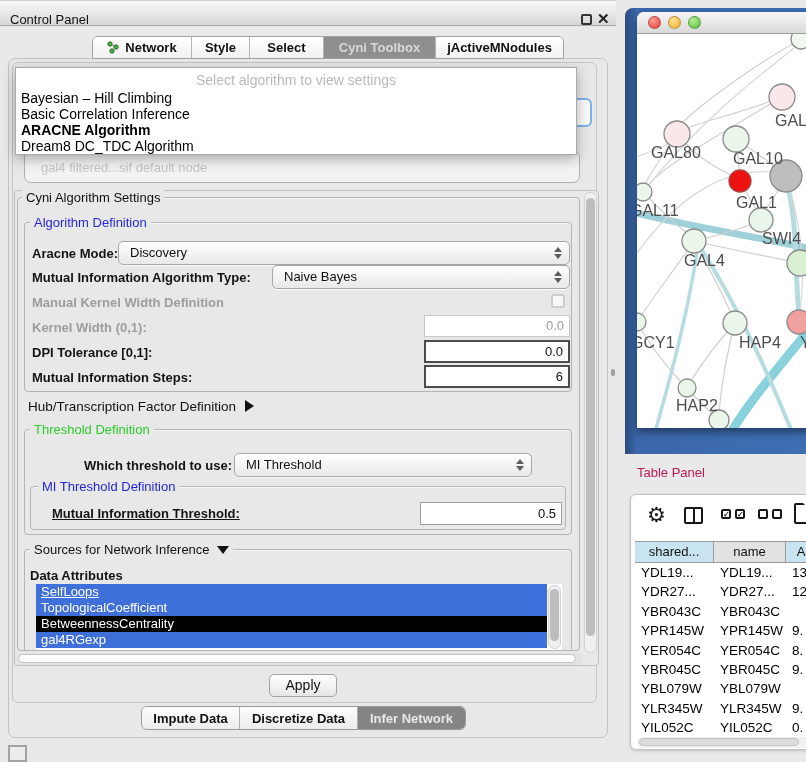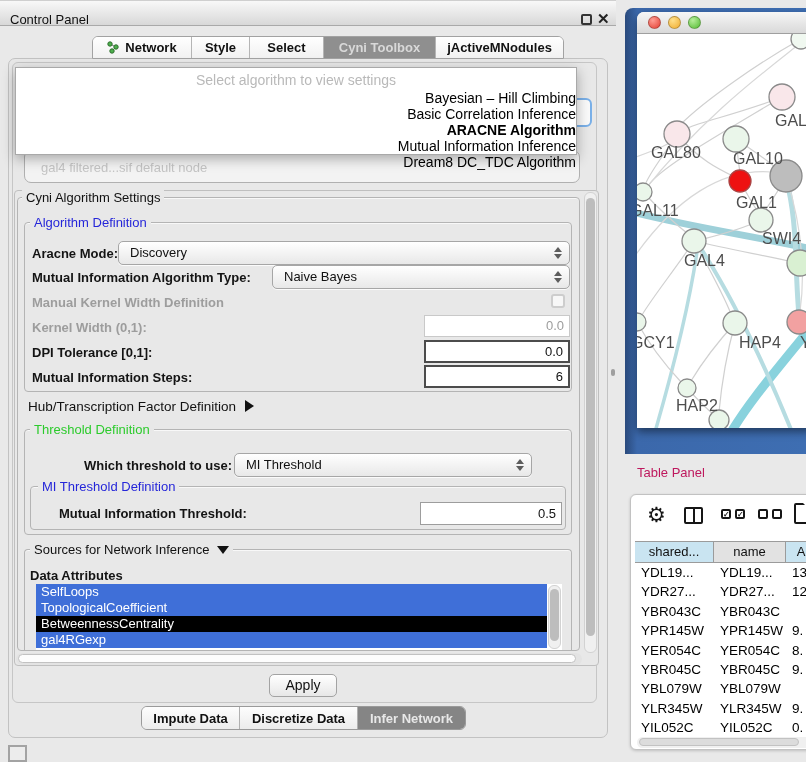--- a/index.html
+++ b/index.html
@@ -35,21 +35,21 @@
   .bg-combo { left:24px; top:150px; width:556px; height:33px; border:1px solid #b0b0b0;
     border-radius:7px; background:#f3f3f3; color:#c4c4c4; font-size:13px;
     line-height:33px; padding-left:16px; z-index:2; }
   .bg-bluering { left:568px; top:98px; width:24px; height:29px; border:2px solid #7ab0e8;
     border-radius:6px; background:#fafafa; z-index:2; }
 
   
   .dropdown { left:15px; top:67px; width:562px; height:88px; background:#fff;
     border:1px solid #a9a9a9; box-shadow:0 4px 12px rgba(0,0,0,.3); z-index:60; }
   .dd-header { text-align:center; color:#b9b9b9; font-size:14px; padding-top:4px; height:22px; }
-  .dd-item { font-size:14px; line-height:16px; padding-left:5px; color:#000; white-space:nowrap;text-align:right; }
+  .dd-item { font-size:14px; line-height:16px; padding-left:5px; color:#000; white-space:nowrap; }
   .dd-item.bold { font-weight:bold; }
 
   
   .scrollpane { left:14px; top:190px; width:585px; height:476px; border:1px solid #bfbfbf;
     border-radius:4px; background:#e8e8e8; }
   .group { position:absolute; border:1px solid #b4b4b4; border-radius:4px;
     box-shadow:inset 0 1px 0 rgba(255,255,255,.7); }
   .gtitle { position:absolute; background:#e8e8e8; padding:0 4px; font-size:13px;
     white-space:nowrap; }
   .lbl { position:absolute; font-size:13px; font-weight:bold; color:#141414; white-space:nowrap; }
@@ -174,21 +174,20 @@
 
 <div class="abs bg-combo">gal4 filtered...sif default node</div>
 <div class="abs bg-bluering"></div>
 
 <div class="abs dropdown">
   <div class="dd-header">Select algorithm to view settings</div>
   <div>
       <div class="dd-item">Bayesian – Hill Climbing</div>
       <div class="dd-item">Basic Correlation Inference</div>
       <div class="dd-item bold">ARACNE Algorithm</div>
-      <div class="dd-item">Mutual Information Inference</div>
       <div class="dd-item">Dream8 DC_TDC Algorithm</div>
     </div>
 </div>
 
 <div class="abs scrollpane"></div>
 <div class="group" style="left:17px; top:197px; width:563px; height:454px;"></div>
 <div class="gtitle" style="left:22px; top:190px; color:#111;">Cyni Algorithm Settings</div>
 
 <div class="group" style="left:24px; top:222px; width:548px; height:170px;"></div>
 <div class="gtitle" style="left:30px; top:215px; color:#2526d9;">Algorithm Definition</div>
@@ -234,30 +233,30 @@
 <div class="combo" style="left:234px; top:453px; width:298px; height:24px;">
   <span>MI Threshold</span>
   <span class="stepper">
       <i class="up"></i>
       <i class="dn"></i>
     </span>
 </div>
 
 <div class="group" style="left:30px; top:486px; width:536px; height:44px;"></div>
 <div class="gtitle" style="left:38px; top:479px; color:#2526d9;">MI Threshold Definition</div>
-<div class="lbl" style="left:59px; top:506px;">Mutual Information Threshold:</div>
+<div class="lbl" style="left:52px; top:506px;text-decoration:underline;">Mutual Information Threshold:</div>
 <div class="field" style="left:420px; top:502px; width:142px; height:23px; line-height:21px; border-color:#9d9d9d;">0.5</div>
 
 <div class="group" style="left:24px; top:549px; width:548px; height:101px; border-bottom:none; border-radius:4px 4px 0 0;"></div>
 <div class="gtitle" style="left:30px; top:542px; color:#111;">
   <span>Sources for Network Inference</span><span class="tri-down"></span>
 </div>
 <div class="lbl" style="left:30px; top:568px;">Data Attributes</div>
 <div class="abs src-list">
-    <div class="src-item" style="background: rgb(63, 111, 216);">SelfLoops</div>
+    <div class="src-item" style="background: rgb(63, 111, 216); text-decoration: underline;">SelfLoops</div>
     <div class="src-item" style="background: rgb(63, 111, 216);">TopologicalCoefficient</div>
     <div class="src-item" style="background: #000000;">BetweennessCentrality</div>
     <div class="src-item" style="background: rgb(63, 111, 216);">gal4RGexp</div>
   </div>
 <div class="vsb" style="left:548px; top:585px; width:13px; height:64px;">
   <div class="thumb" style="top:3px; height:52px;"></div>
 </div>
 
 <div class="hsb-track" style="left:16px; top:653px; width:566px; height:12px;">
   <div class="hsb-thumb" style="left:2px; top:1px; width:558px; height:9px;"></div>

